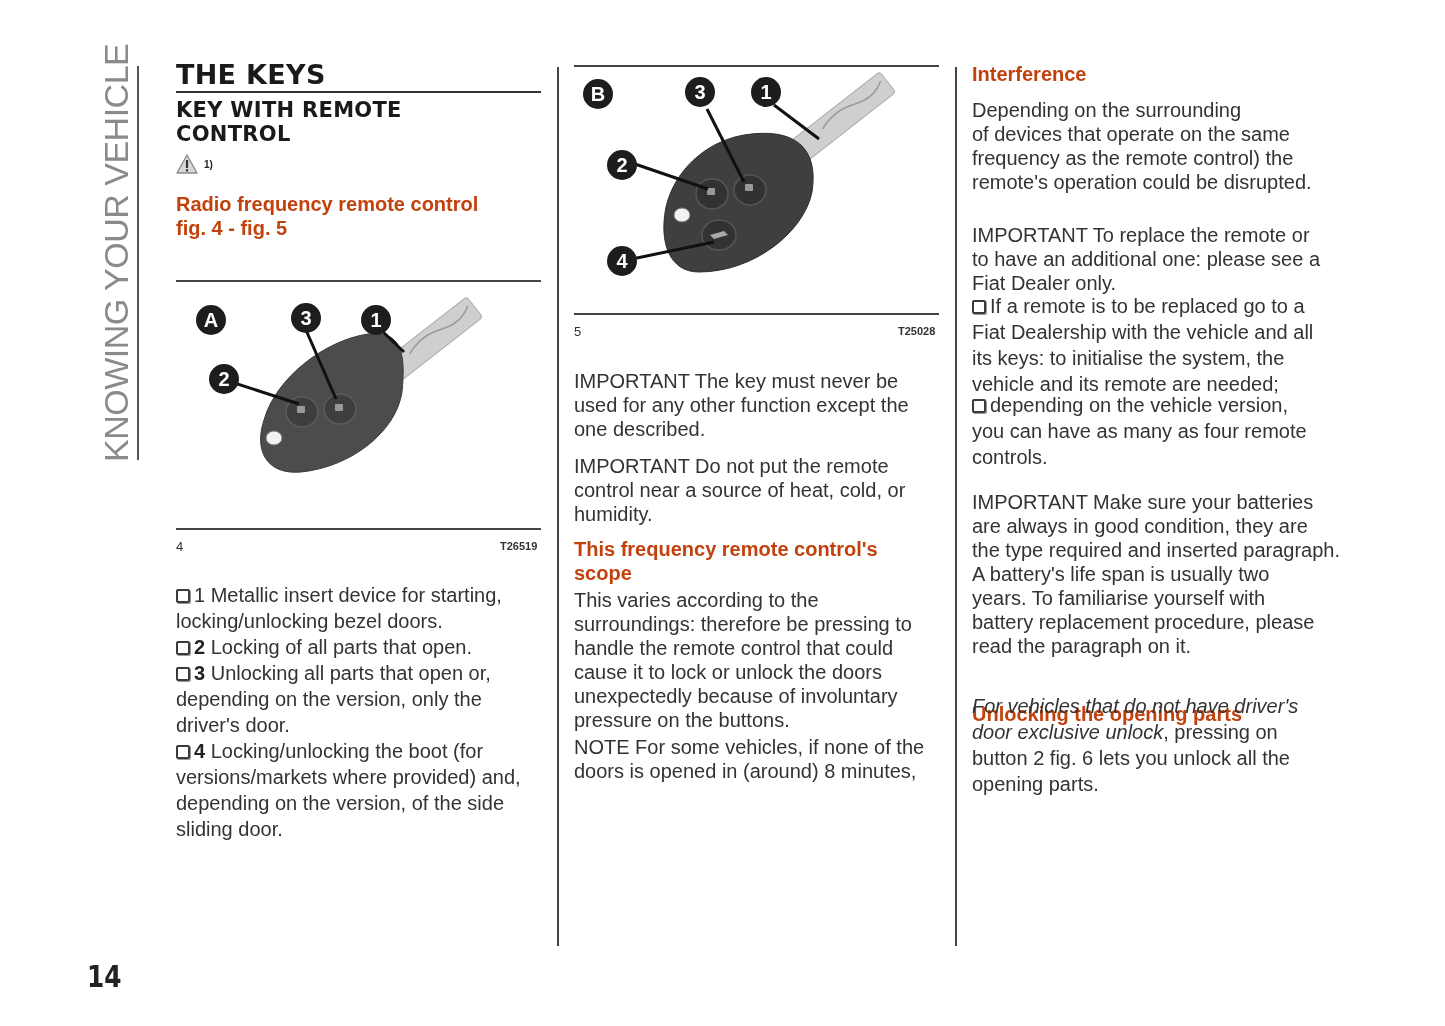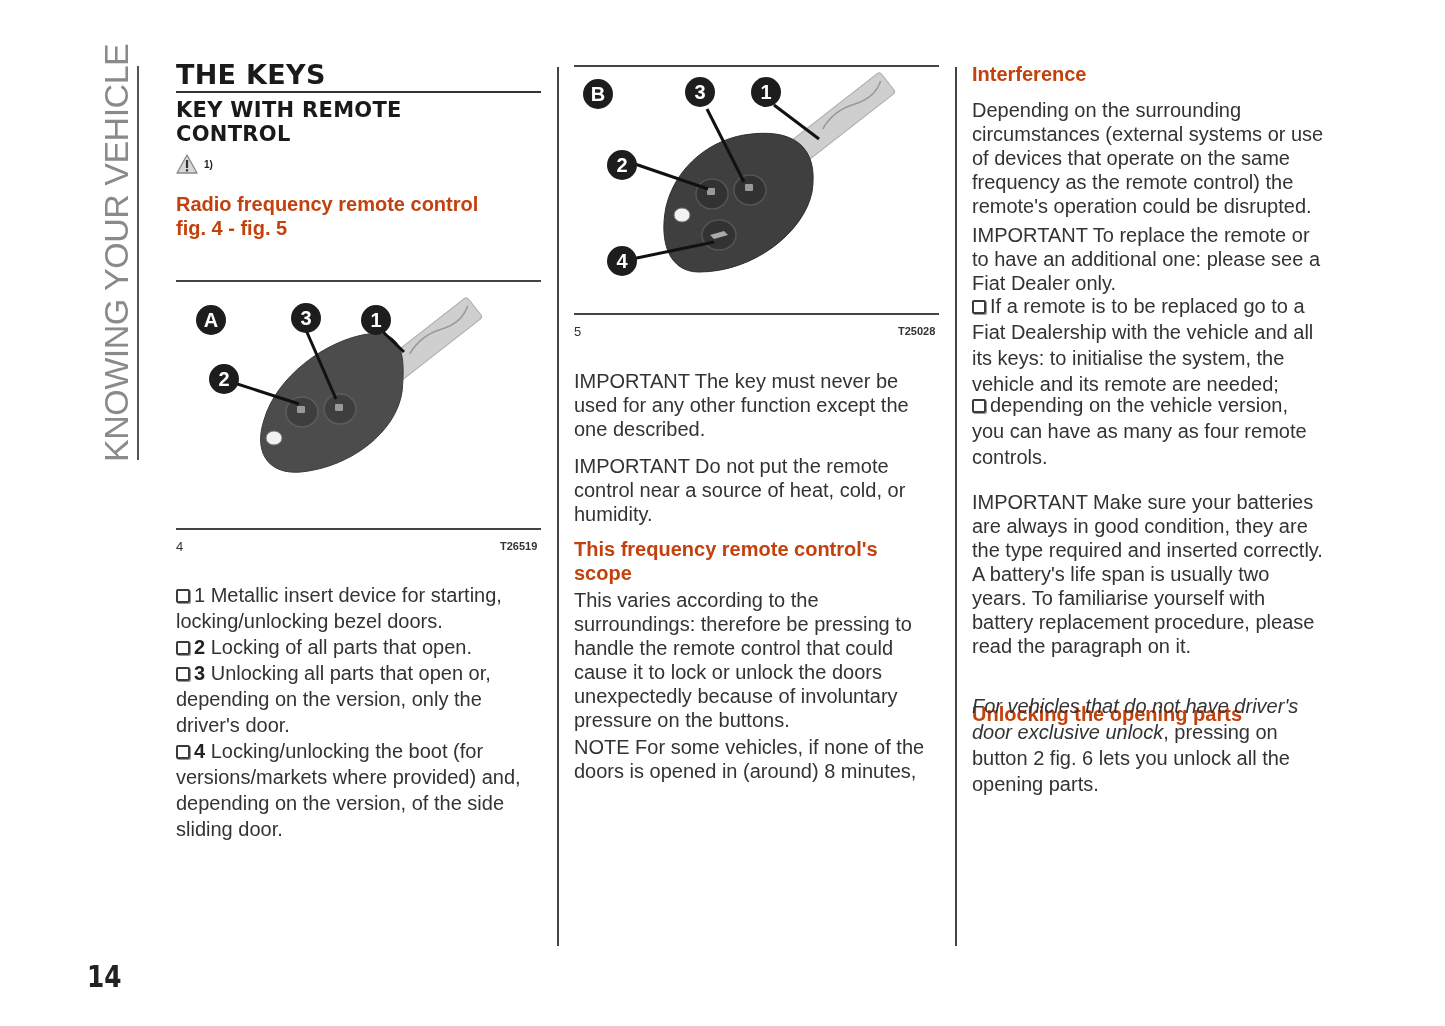--- a/index.html
+++ b/index.html
@@ -201,21 +201,20 @@
   <div>pressure on the buttons.</div>
 </div>
 <div class="abs body-text" style="left:574px; top:735px; width:370px;">
   <div>NOTE For some vehicles, if none of the</div>
   <div>doors is opened in (around) 8 minutes,</div>
 </div>
 
 <div class="abs subhead" style="left:972px; top:62px; width:370px;">Interference</div>
 <div class="abs body-text" style="left:972px; top:90px; width:370px;margin-top:8px;">
   <div>Depending on the surrounding</div>
-  <div>circumstances (external systems or use</div>
   <div>of devices that operate on the same</div>
   <div>frequency as the remote control) the</div>
   <div>remote's operation could be disrupted.</div>
 </div>
 <div class="abs body-text" style="left:972px; top:223px; width:370px;">
   <div>IMPORTANT To replace the remote or</div>
   <div>to have an additional one: please see a</div>
   <div>Fiat Dealer only.</div>
 </div>
 <div class="abs bullet-text" style="left:972px; top:293px; width:370px;">
@@ -225,21 +224,21 @@
   <div>vehicle and its remote are needed;</div>
 </div>
 <div class="abs bullet-text" style="left:972px; top:392px; width:370px;">
   <div><span class="sq"></span><span>depending on the vehicle version,</span></div>
   <div>you can have as many as four remote</div>
   <div>controls.</div>
 </div>
 <div class="abs body-text" style="left:972px; top:490px; width:370px;">
   <div>IMPORTANT Make sure your batteries</div>
   <div>are always in good condition, they are</div>
-  <div>the type required and inserted correctly.</div>
+  <div>the type required and inserted paragraph.</div>
   <div>A battery's life span is usually two</div>
   <div>years. To familiarise yourself with</div>
   <div>battery replacement procedure, please</div>
   <div>read the paragraph on it.</div>
 </div>
 <div class="abs subhead" style="left:972px; top:666px; width:370px;margin-top:36px;">Unlocking the opening parts</div>
 <div class="abs bullet-text" style="left:972px; top:693px; width:370px;">
   <div><i>For vehicles that do not have driver's</i></div>
   <div><i>door exclusive unlock</i><span>, pressing on</span></div>
   <div>button 2 fig. 6 lets you unlock all the</div>

